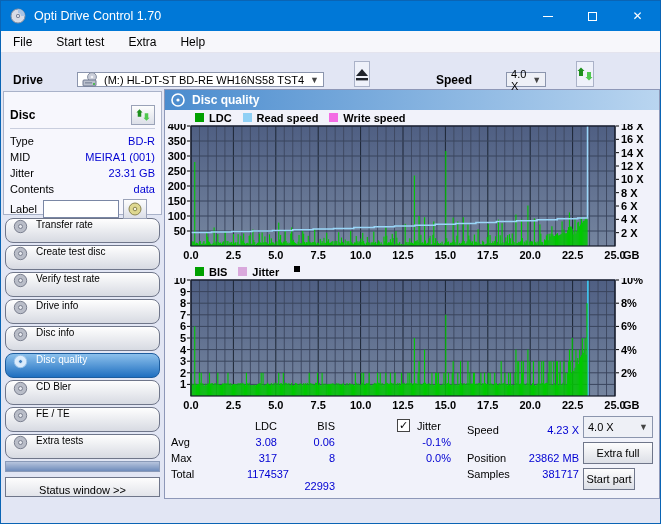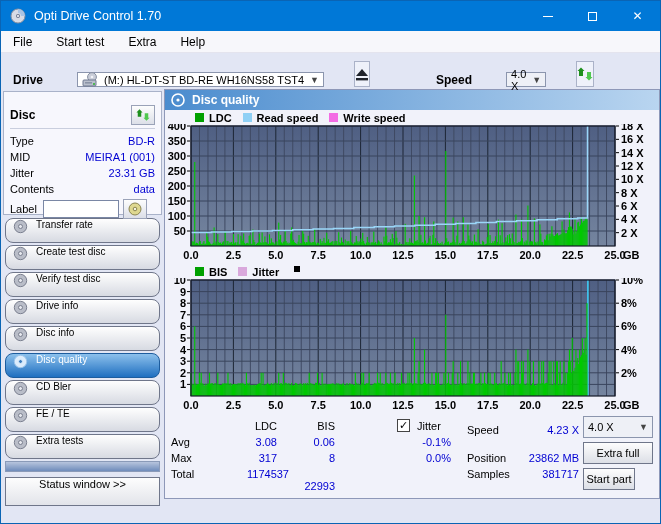--- a/index.html
+++ b/index.html
@@ -33,21 +33,21 @@
   .disc-head .t{font-weight:bold;font-size:12px;}
   .mini-btn{margin-left:auto;width:24px;height:20px;border:1px solid #9aa2b8;background:linear-gradient(#fdfdfd,#dcdfe8);display:flex;align-items:center;justify-content:center;}
   .disc-row{display:flex;justify-content:space-between;line-height:16px;}
   .disc-row .v{color:#0000d2;}
   .label-row{display:flex;align-items:center;margin-top:2px;}
   .label-row input{width:76px;height:18px;border:1px solid #7a87a5;margin:0 4px 0 6px;font-size:11px;padding:0 2px;}
   .side-btn{height:25px;margin:0 2px 2px 2px;border:1px solid #6f768a;border-radius:8px;background:linear-gradient(#fefefe,#d7dae2);display:flex;align-items:flex-start;font-size:10px;color:#000;padding-left:7px;gap:8px;}
   .side-btn.active{background:linear-gradient(#8cc0ec,#1f6fc0);color:#fff;border-color:#1c5c9e;}
   .side-btns{margin-top:3px;}
   .side-strip{height:11px;margin:2px 2px 0 2px;background:linear-gradient(#b7c4dd,#6f8cbb);border:1px solid #8a9ab8;}
-  .status-win-btn{height:29px;margin:5px 2px 0 2px;border:1px solid #6f768a;background:linear-gradient(#fdfdfd,#e2e4ea);display:flex;align-items:flex-start;justify-content:center;font-size:11px;}
+  .status-win-btn{height:20px;margin:5px 2px 0 2px;border:1px solid #6f768a;background:linear-gradient(#fdfdfd,#e2e4ea);display:flex;align-items:flex-end;justify-content:center;font-size:11px;}
   
   .content{flex:1;margin:2px 2px 2px 0;border:1px solid #8e98b8;background:#f1f2fa;display:flex;flex-direction:column;}
   .panel-head{height:20px;background:linear-gradient(90deg,#4b8cce,#b9d5f0);display:flex;align-items:center;color:#fff;font-weight:bold;font-size:12px;gap:7px;padding-left:6px;flex:none;}
   .legend{display:flex;align-items:center;gap:5px;font-size:11px;font-weight:bold;margin:1px 0 0 30px;height:13px;}
   .legend .sw{width:9px;height:9px;display:inline-block;}
   .legend .lbl{margin-right:6px;}
   .legend .ovf{width:6px;height:6px;background:#000;margin:-6px 0 0 4px;}
   .chart-mount{line-height:0;}
   
   .stats{position:relative;height:78px;font-size:11px;flex:none;}
@@ -215,21 +215,21 @@
               <circle cx="7.5" cy="7.5" r="6.2" fill="#b9bdc8" stroke="#7b8090"></circle>
               <circle cx="7.5" cy="7.5" r="2" fill="#e6e8ee" stroke="#7b8090"></circle>
             </svg>
             <span>Create test disc</span>
           </div>
           <div class="side-btn">
             <svg width="15" height="15" viewBox="0 0 15 15">
               <circle cx="7.5" cy="7.5" r="6.2" fill="#b9bdc8" stroke="#7b8090"></circle>
               <circle cx="7.5" cy="7.5" r="2" fill="#e6e8ee" stroke="#7b8090"></circle>
             </svg>
-            <span>Verify test disc</span>
+            <span>Verify test rate</span>
           </div>
           <div class="side-btn">
             <svg width="15" height="15" viewBox="0 0 15 15">
               <circle cx="7.5" cy="7.5" r="6.2" fill="#b9bdc8" stroke="#7b8090"></circle>
               <circle cx="7.5" cy="7.5" r="2" fill="#e6e8ee" stroke="#7b8090"></circle>
             </svg>
             <span>Drive info</span>
           </div>
           <div class="side-btn">
             <svg width="15" height="15" viewBox="0 0 15 15">

